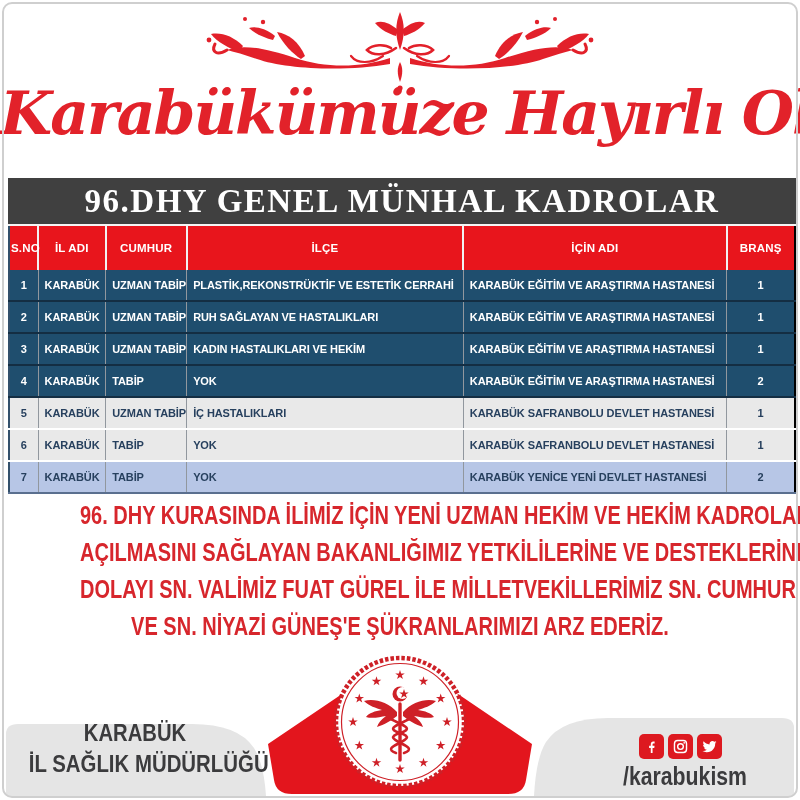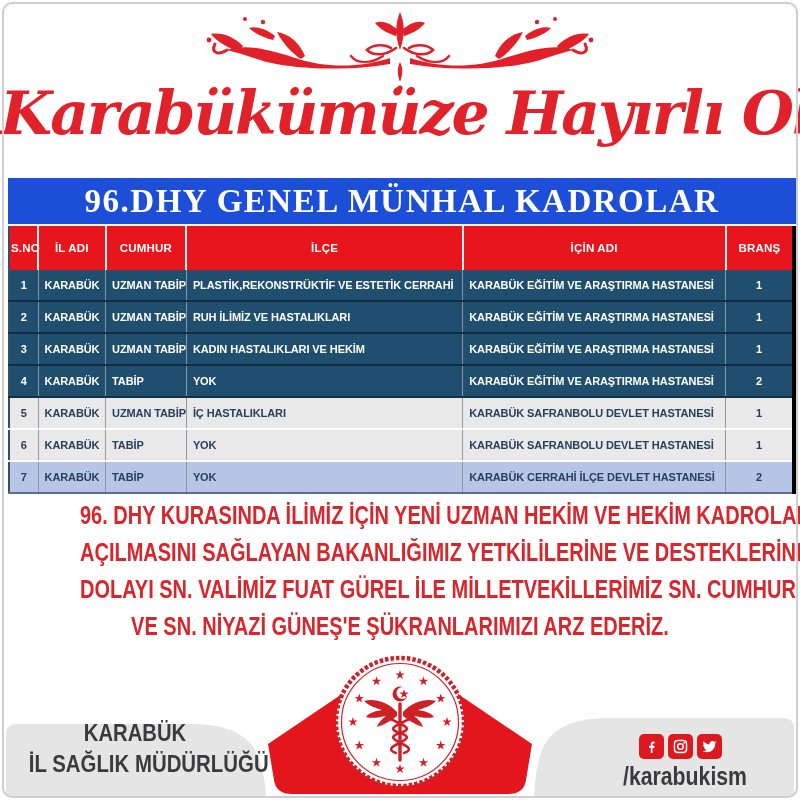--- a/index.html
+++ b/index.html
@@ -10,34 +10,34 @@
   
   .ornament{position:absolute;left:205px;top:6px;width:390px;height:100px;}
 
   
   .headline{position:absolute;left:0;right:0;top:78px;text-align:center;
             font-family:"DejaVu Serif",serif;font-style:italic;font-weight:700;
             font-size:60px;color:#e2222a;letter-spacing:-2px;white-space:nowrap;}
 
   
   .tablewrap{position:absolute;left:8px;top:178px;width:788px;}
-  .tbl-title{height:46px;background:#1d4ed8;color:#ffffff;display:flex;align-items:center;justify-content:center;
+  .tbl-title{height:46px;background:#404040;color:#ffffff;display:flex;align-items:center;justify-content:center;
              font-family:"Liberation Serif",serif;font-weight:700;font-size:33px;letter-spacing:1.5px;
              border-bottom:2px solid #f5f5f5;}
   table.kadro{width:100%;border-collapse:collapse;table-layout:fixed;}
   table.kadro th{background:#e8151c;color:#fff;font-size:11.5px;font-weight:700;height:42px;
                  border-left:2px solid #f2f2f2;letter-spacing:0.2px;}
   table.kadro th:first-child{border-left:none;}
   table.kadro td{font-size:11px;font-weight:700;height:30px;padding:0 0 0 6px;letter-spacing:-0.1px;
                  border-right:1.5px solid rgba(10,25,40,0.45);overflow:hidden;white-space:nowrap;}
   table.kadro td.center{text-align:center;padding:0;}
   tr.navy td{background:#1f4e6e;color:#ffffff;border-bottom:2px solid #142e43;}
   tr.light td{background:#e9e9e9;color:#27405e;border-top:1px solid #8f8f8f;border-bottom:2px solid #ffffff;}
   tr.blue td{background:#b7c6e6;color:#27405e;border-top:1px solid #8f8f8f;border-bottom:2px solid #5a6f8f;}
-  table.kadro{border-left:2px solid #33506b;border-right:4px solid #000000;}
+  table.kadro{border-left:2px solid #33506b;border-right:2px solid #000000;}
 
   
   .message{position:absolute;left:0;right:0;top:497px;text-align:center;}
   .message .line{display:block;white-space:nowrap;font-weight:700;font-size:25px;line-height:37px;
                  color:#d7262c;transform:scaleX(0.8);transform-origin:50% 50%;letter-spacing:0px;}
 
   
   .footer-art{position:absolute;left:0;top:650px;width:800px;height:150px;}
   .org-block{position:absolute;left:10px;top:718px;width:250px;text-align:center;color:#3b3b3d;}
   .org-l1{font-size:23px;font-weight:700;line-height:30px;transform:scaleX(0.88);white-space:nowrap;}
@@ -105,21 +105,21 @@
           <td>KARABÜK</td>
           <td>UZMAN TABİP</td>
           <td>PLASTİK,REKONSTRÜKTİF VE ESTETİK CERRAHİ</td>
           <td>KARABÜK EĞİTİM VE ARAŞTIRMA HASTANESİ</td>
           <td class="center">1</td>
         </tr>
         <tr class="navy">
           <td class="center">2</td>
           <td>KARABÜK</td>
           <td>UZMAN TABİP</td>
-          <td>RUH İLİMİZ VE HASTALIKLARI</td>
+          <td>RUH SAĞLAYAN VE HASTALIKLARI</td>
           <td>KARABÜK EĞİTİM VE ARAŞTIRMA HASTANESİ</td>
           <td class="center">1</td>
         </tr>
         <tr class="navy">
           <td class="center">3</td>
           <td>KARABÜK</td>
           <td>UZMAN TABİP</td>
           <td>KADIN HASTALIKLARI VE HEKİM</td>
           <td>KARABÜK EĞİTİM VE ARAŞTIRMA HASTANESİ</td>
           <td class="center">1</td>
@@ -146,21 +146,21 @@
           <td>TABİP</td>
           <td>YOK</td>
           <td>KARABÜK SAFRANBOLU DEVLET HASTANESİ</td>
           <td class="center">1</td>
         </tr>
         <tr class="blue">
           <td class="center">7</td>
           <td>KARABÜK</td>
           <td>TABİP</td>
           <td>YOK</td>
-          <td>KARABÜK CERRAHİ İLÇE DEVLET HASTANESİ</td>
+          <td>KARABÜK YENİCE YENİ DEVLET HASTANESİ</td>
           <td class="center">2</td>
         </tr>
       </tbody>
     </table>
   </div>
 
   <div class="message">
     <span class="line">96. DHY KURASINDA İLİMİZ İÇİN YENİ UZMAN HEKİM VE HEKİM KADROLARI</span>
     <span class="line">AÇILMASINI SAĞLAYAN BAKANLIĞIMIZ YETKİLİLERİNE VE DESTEKLERİNDEN</span>
     <span class="line">DOLAYI SN. VALİMİZ FUAT GÜREL İLE MİLLETVEKİLLERİMİZ SN. CUMHUR ÜNAL</span>

